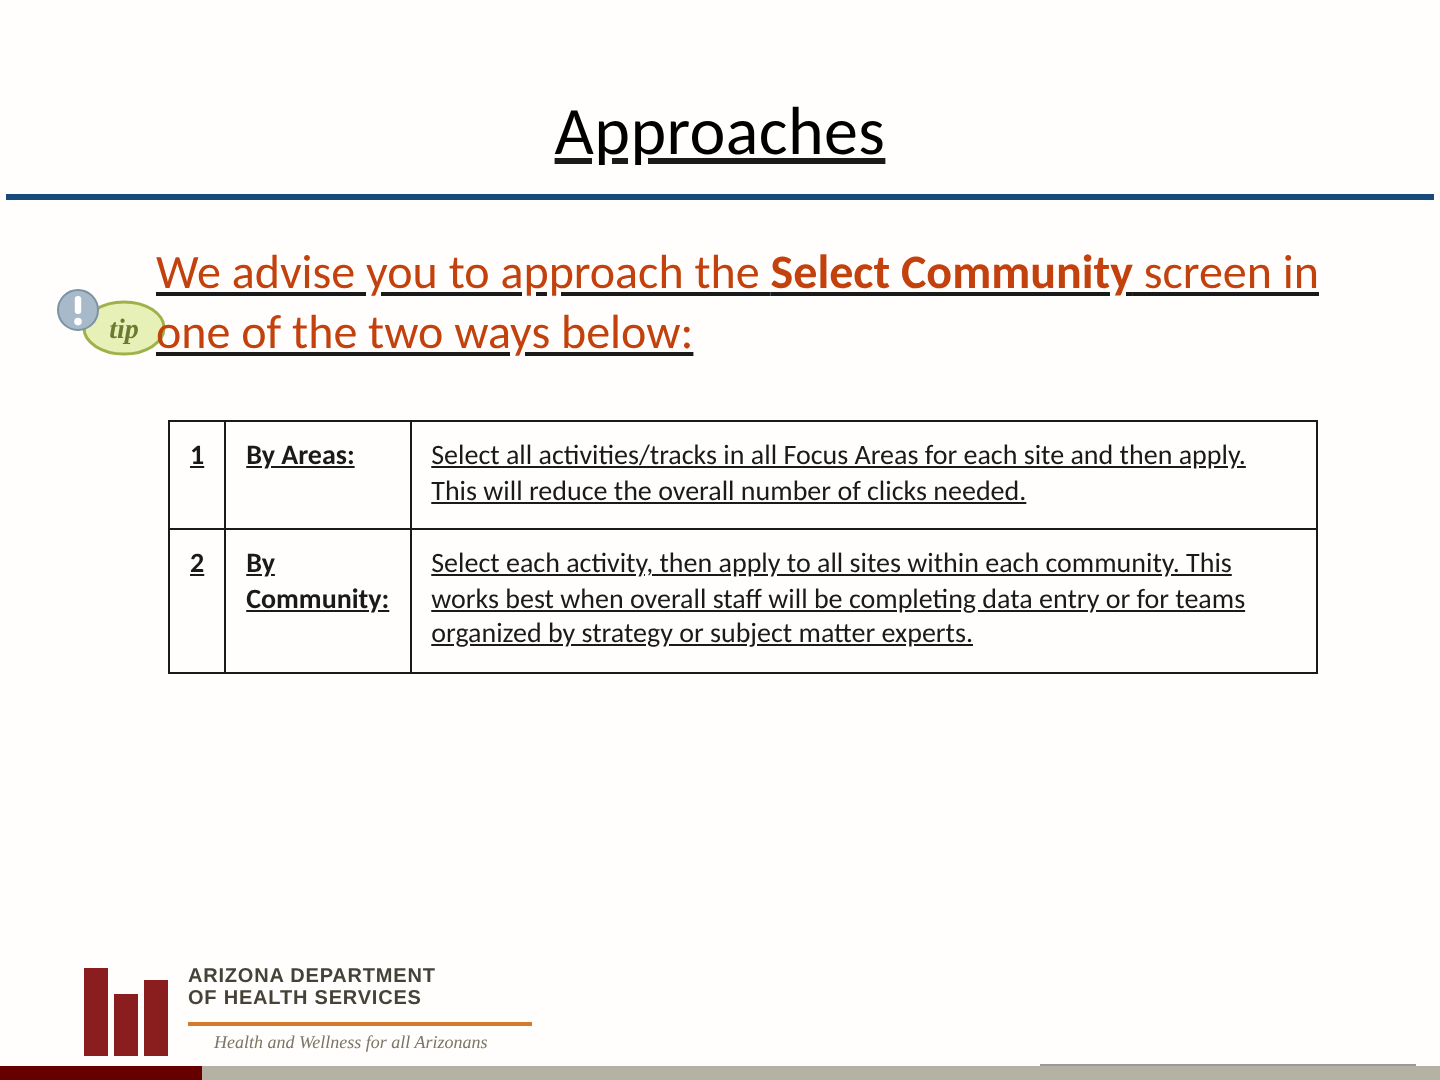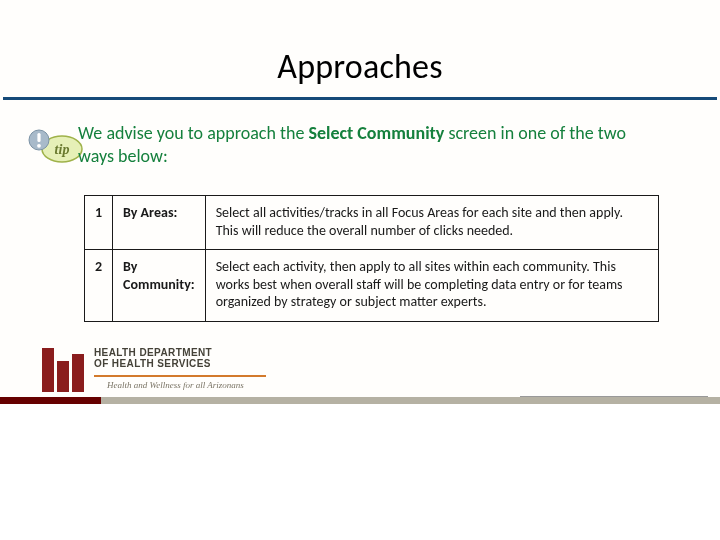--- a/index.html
+++ b/index.html
@@ -1,24 +1,24 @@
 <!DOCTYPE html>
 <html><head>
 <meta charset="utf-8">
 <style>
   * { box-sizing: border-box; margin: 0; padding: 0; }
   html, body { width: 720px; height: 540px; background: #fff; font-family: Calibri, "Segoe UI", Arial, sans-serif; color: #1a1a1a; }
-  .slide { position: relative; width: 720px; height: 404px; background: #fffefc; overflow: hidden; }
+  .slide { position: relative; width: 720px; height: 540px; background: #fffefc; overflow: hidden; text-decoration: underline; }
 
   .heading { font-size: 34px; font-weight: 400; text-align: center; padding-top: 46px; padding-bottom: 10px; color: #000; letter-spacing: 0.2px; }
   .rule { height: 3px; background: #164a78; margin: 0 3px; }
 
   .intro-wrap { display: flex; align-items: flex-end; margin: 22px 58px 0 28px; }
   .tip-icon { flex: 0 0 auto; width: 56px; height: 40px; margin-right: 0; margin-top: 2px; }
-  .intro { font-size: 18px; line-height: 1.25; color: #15803d; margin-left: -6px; }
+  .intro { font-size: 24px; line-height: 1.25; color: #c2410c; margin-left: -6px; }
   .intro b { font-weight: 700; }
 
   .tbl { margin: 28px 42px 0 84px; border-collapse: collapse; width: 575px; }
   .tbl td { border: 1px solid #1a1a1a; padding: 8px 10px 10px 10px; vertical-align: top; font-size: 14px; line-height: 1.25; }
   .tbl td.num { width: 24px; text-align: left; font-weight: 700; }
   .tbl td.label { width: 78px; font-weight: 700; }
 
   .footer { position: absolute; left: 0; right: 0; bottom: 0; height: 82px; }
   .foot-bar { position: absolute; bottom: 0; left: 0; right: 0; height: 7px; background: linear-gradient(to right, #660000 0 14%, #b5b1a3 14% 100%); }
   .foot-line { position: absolute; bottom: 7px; left: 520px; right: 12px; height: 1px; background: #999; }
@@ -78,21 +78,21 @@
     </table>
 
   <div class="footer">
     <div class="adhs">
       <div class="adhs-bars">
         <div class="adhs-bar b1"></div>
         <div class="adhs-bar b2"></div>
         <div class="adhs-bar b3"></div>
       </div>
       <div class="adhs-text">
-        <div class="adhs-name">HEALTH DEPARTMENT</div>
+        <div class="adhs-name">ARIZONA DEPARTMENT</div>
         <div class="adhs-name">OF HEALTH SERVICES</div>
         <div class="adhs-orange"></div>
         <div class="adhs-tag">Health and Wellness for all Arizonans</div>
       </div>
     </div>
     <div class="foot-line"></div>
     <div class="foot-bar"></div>
   </div>
 
 </div>

